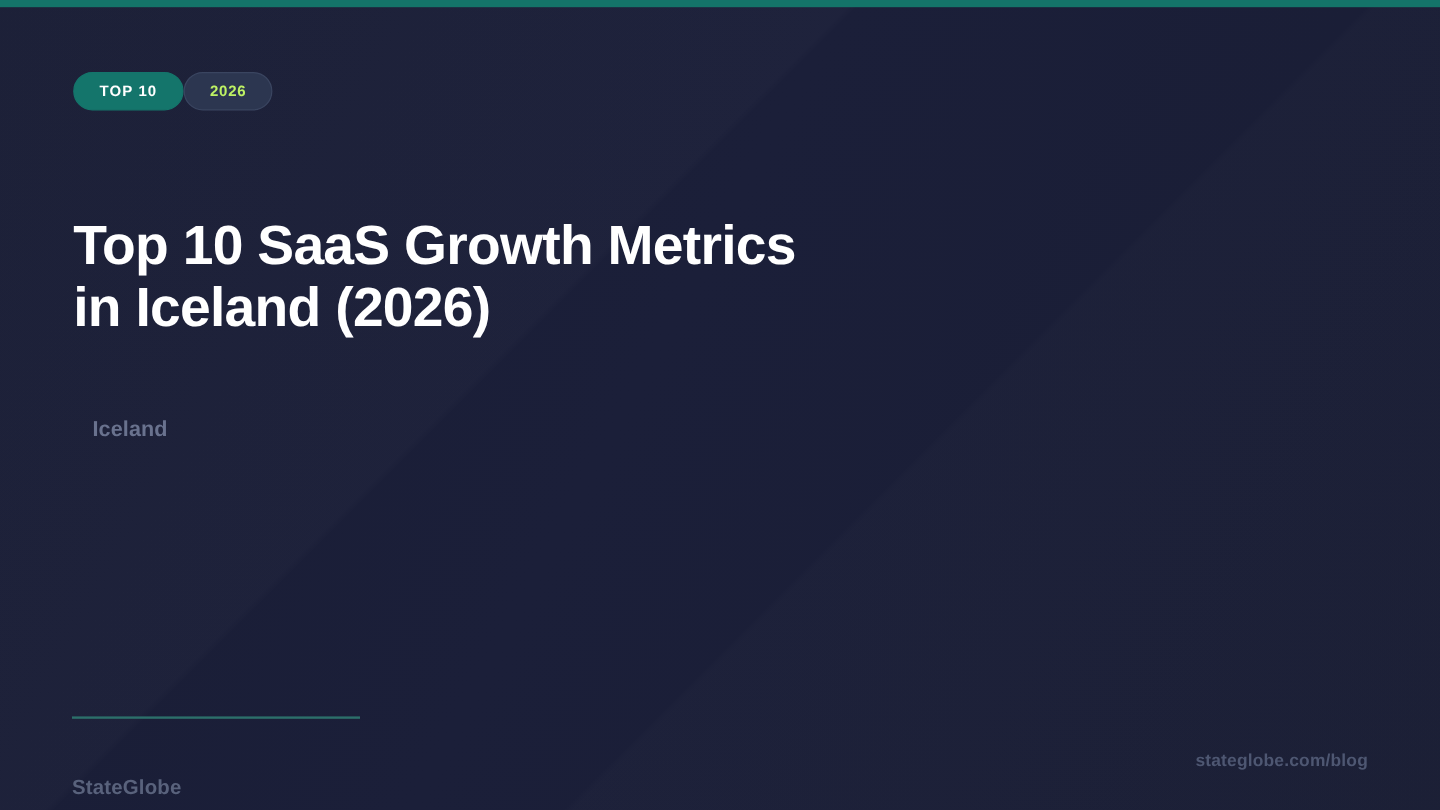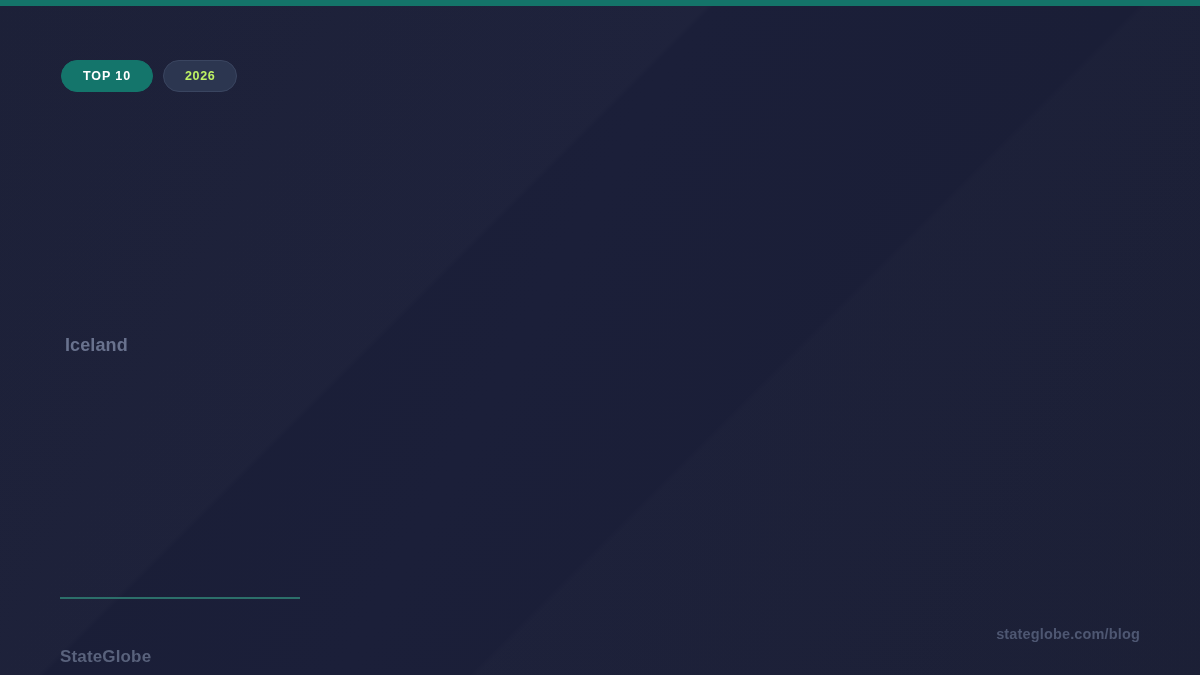--- a/index.html
+++ b/index.html
@@ -38,21 +38,20 @@
     background: #147469;
   }
 
   
   .badge-row {
     position: absolute;
     top: 60px;
     left: 61px;
     display: flex;
     align-items: center;
-    gap: 10px;
   }
 
   .badge {
     display: inline-flex;
     align-items: center;
     justify-content: center;
     height: 32px;
     box-sizing: border-box;
     border-radius: 16px;
     font-size: 12.5px;
@@ -92,21 +91,21 @@
 
   .headline .line {
     display: block;
   }
 
   
   .subtitle {
     position: absolute;
     left: 61px;
     top: 329px;
-    margin: 4px;
+    margin: 16px;
     font-size: 18px;
     line-height: 24px;
     font-weight: bold;
     letter-spacing: 0.1px;
     color: #69728e;
   }
 
   
   .footer-rule {
     position: absolute;
@@ -147,20 +146,24 @@
 
 <div class="canvas">
 
   <div class="accent-bar"></div>
 
   <div class="badge-row">
     <span class="badge badge-primary">TOP 10</span>
     <span class="badge badge-secondary">2026</span>
   </div>
 
+  <h1 class="headline">
+    <span class="line">Top 10 SaaS Growth Metrics</span>
+    <span class="line">in Iceland (2026)</span>
+  </h1>
 
   <p class="subtitle">Iceland</p>
 
   <div class="footer-rule"></div>
 
   <p class="footer-brand">StateGlobe</p>
 
   <p class="footer-url">stateglobe.com/blog</p>
 
 </div>

